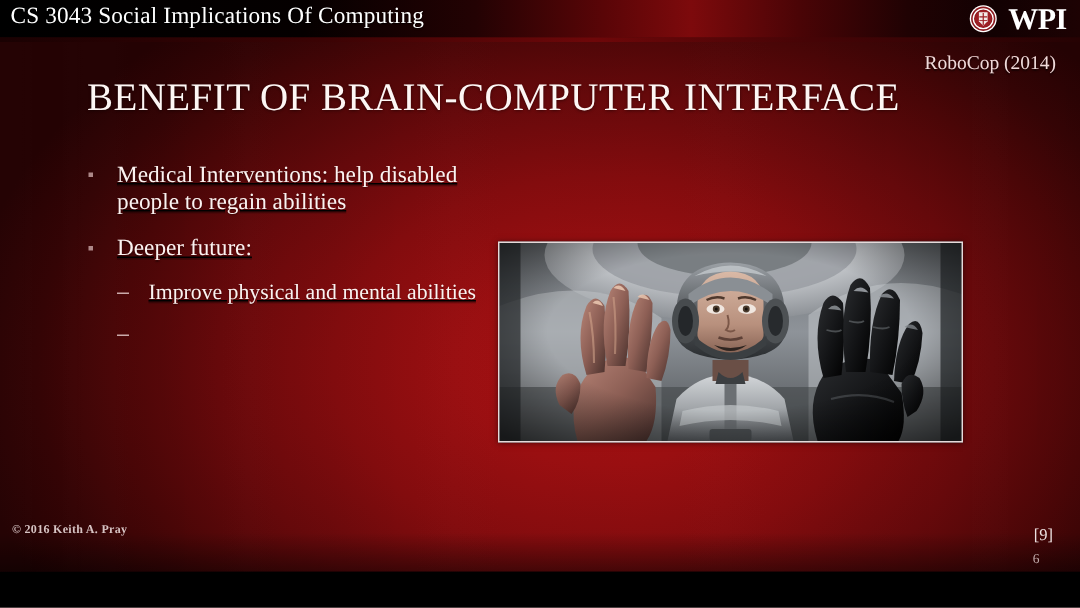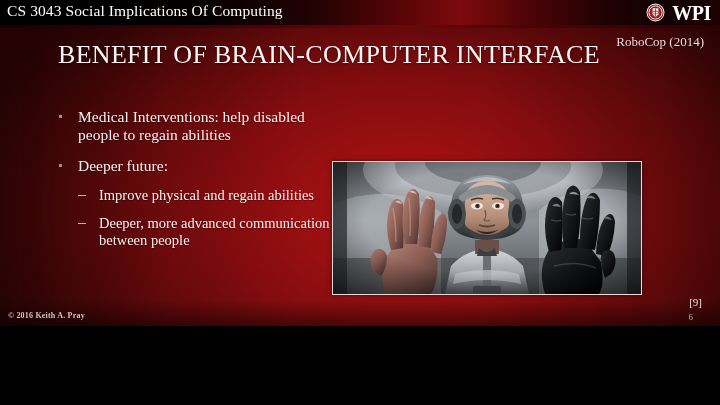--- a/index.html
+++ b/index.html
@@ -3,21 +3,21 @@
 <meta charset="utf-8">
 <style>
   html, body {
     margin: 0;
     padding: 0;
     background: #000;
   }
   #slide {
     position: relative;
     width: 720px;
-    height: 326px;
+    height: 381px;
     overflow: hidden;
     font-family: "Liberation Serif", "DejaVu Serif", serif;
     background-color: #2d0204;
     background-image:
       radial-gradient(ellipse 430px 300px at 56% 64%,
         #a81113 0%,
         #9a0f11 22%,
         #830c0e 42%,
         #66090b 60%,
         #4a0607 76%,
@@ -126,36 +126,37 @@
     color: #f0dada;
     z-index: 4;
     text-shadow: 0 1px 1px rgba(0,0,0,0.55);
     margin-left: 32px;
   }
 
   
   #slide-title {
     position: absolute;
     left: 58px;
-    top: 40px;
+    top: 50px;
     font-size: 26px;
     color: #fdf6f4;
     letter-spacing: 0.3px;
     white-space: nowrap;
     text-shadow: 0 1px 2px rgba(0,0,0,0.45);
     z-index: 4;
   }
 
   
   #body-list {
     position: absolute;
     left: 56px;
     top: 108px;
     width: 290px;
     z-index: 4;
+    text-decoration: underline;
   }
   .bullet-l1 {
     position: relative;
     padding-left: 22px;
     margin-bottom: 12px;
     font-size: 15.5px;
     line-height: 1.18;
     color: #fbf2f0;
     text-shadow: 0 1px 1px rgba(0,0,0,0.4);
   }
@@ -216,21 +217,21 @@
     height: 26px;
     background: linear-gradient(180deg,
         rgba(0,0,0,0) 0%,
         rgba(0,0,0,0.18) 40%,
         rgba(0,0,0,0.45) 100%);
     z-index: 4;
   }
   #copyright {
     position: absolute;
     left: 8px;
-    bottom: 6px;
+    bottom: 24px;
     font-size: 8px;
     color: #d6c3c3;
     letter-spacing: 0.2px;
     z-index: 5;
     font-weight: bold;
   }
   #citation {
     position: absolute;
     right: 18px;
     bottom: 18px;
@@ -288,26 +289,25 @@
       <span class="mark-dot"></span>
       <span>Deeper future:</span>
     </div>
 
     <div class="sublist indent-l2">
 
 
 
       <div class="bullet-l2">
         <span class="mark-dash"></span>
-        <span>Improve physical and regain abilities</span>
+        <span>Improve physical and mental abilities</span>
       </div>
 
       <div class="bullet-l2">
         <span class="mark-dash"></span>
-        <span>Deeper, more advanced communication between people</span>
       </div>
 
     </div>
   </div>
 
   <div id="film-still">
     <svg width="308" height="132" viewBox="0 0 308 132" aria-hidden="true">
       <defs>
         <linearGradient id="wallg" x1="0" y1="0" x2="0" y2="1">
           <stop offset="0" stop-color="#6e7276"></stop>

